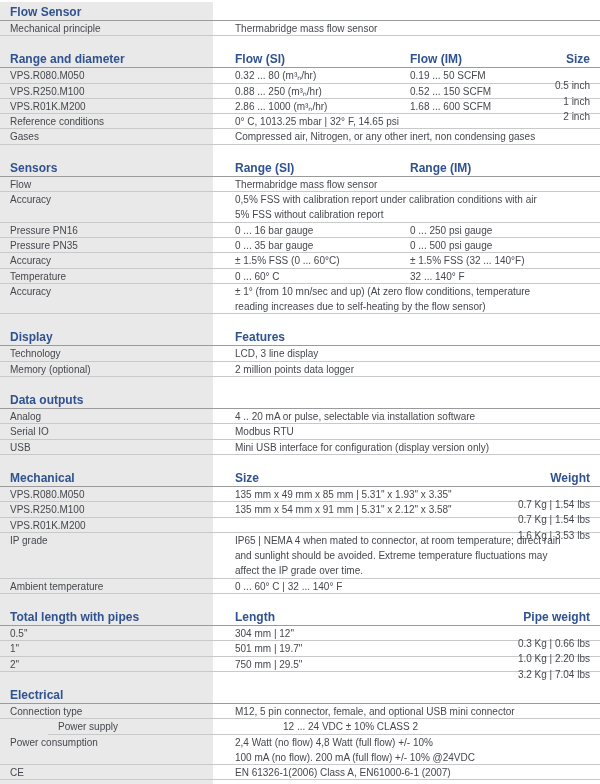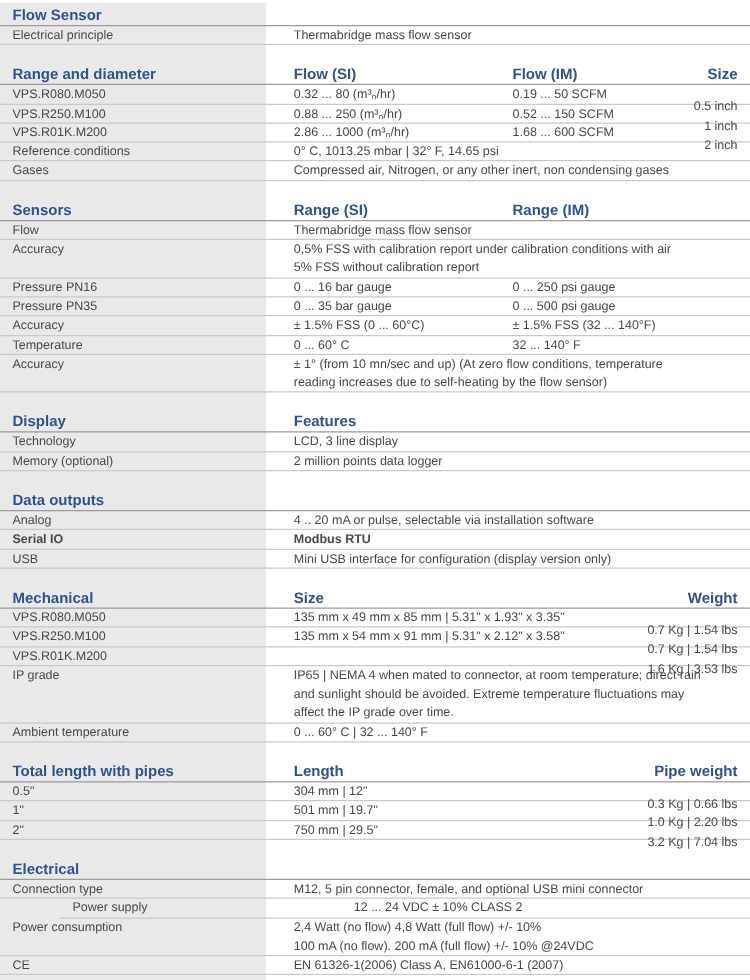--- a/index.html
+++ b/index.html
@@ -40,21 +40,21 @@
 <body>
 
 <div class="page">
   <div class="label-col-bg"></div>
   <div id="sections-root">
       <section class="spec-section">
         <div class="section-head">
           <span class="section-title">Flow Sensor</span>
         </div>
         <div class="spec-row" style="height: 15.3px;">
-          <span class="cell label">Electrical principle</span>
+          <span class="cell label">Mechanical principle</span>
           <span class="cell c2">Thermabridge mass flow sensor</span>
         </div>
       </section>
       <section class="spec-section">
         <div class="section-head">
           <span class="section-title">Range and diameter</span>
           <span class="hdr c2">Flow (SI)</span>
           <span class="hdr c3">Flow (IM)</span>
           <span class="hdr c4">Size</span>
         </div>
@@ -141,21 +141,21 @@
         </div>
       </section>
       <section class="spec-section">
         <div class="section-head">
           <span class="section-title">Data outputs</span>
         </div>
         <div class="spec-row" style="height: 15.3px;">
           <span class="cell label">Analog</span>
           <span class="cell c2">4 .. 20 mA or pulse, selectable via installation software</span>
         </div>
-        <div class="spec-row" style="height: 15.3px; font-weight: bold;">
+        <div class="spec-row" style="height: 15.3px;">
           <span class="cell label">Serial IO</span>
           <span class="cell c2">Modbus RTU</span>
         </div>
         <div class="spec-row" style="height: 15.3px;">
           <span class="cell label">USB</span>
           <span class="cell c2">Mini USB interface for configuration (display version only)</span>
         </div>
       </section>
       <section class="spec-section">
         <div class="section-head">

